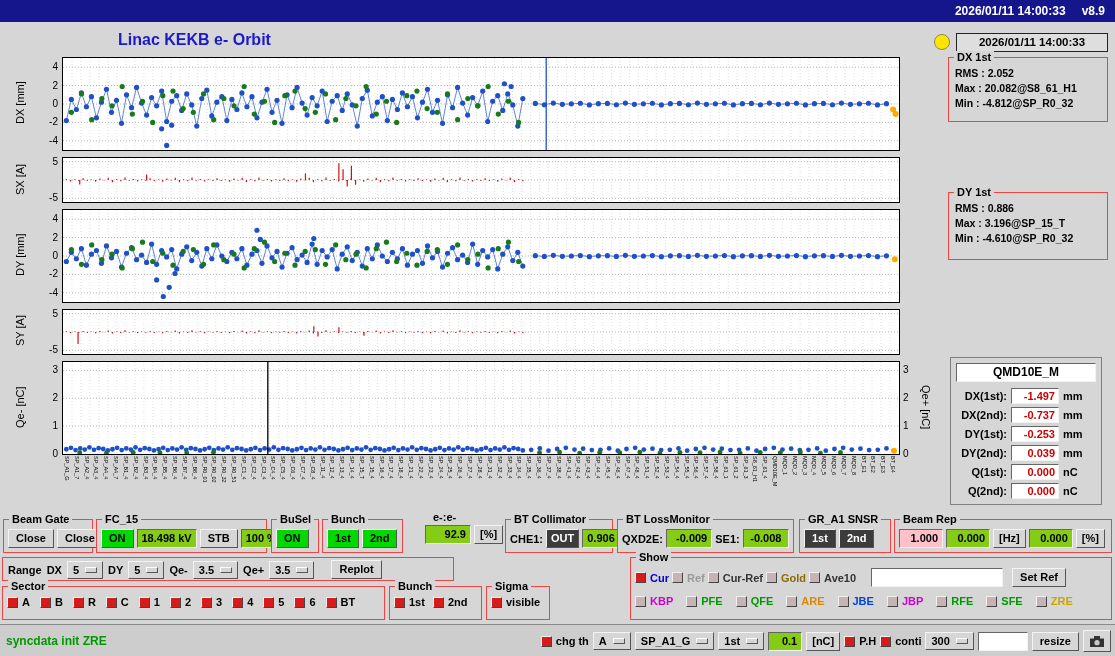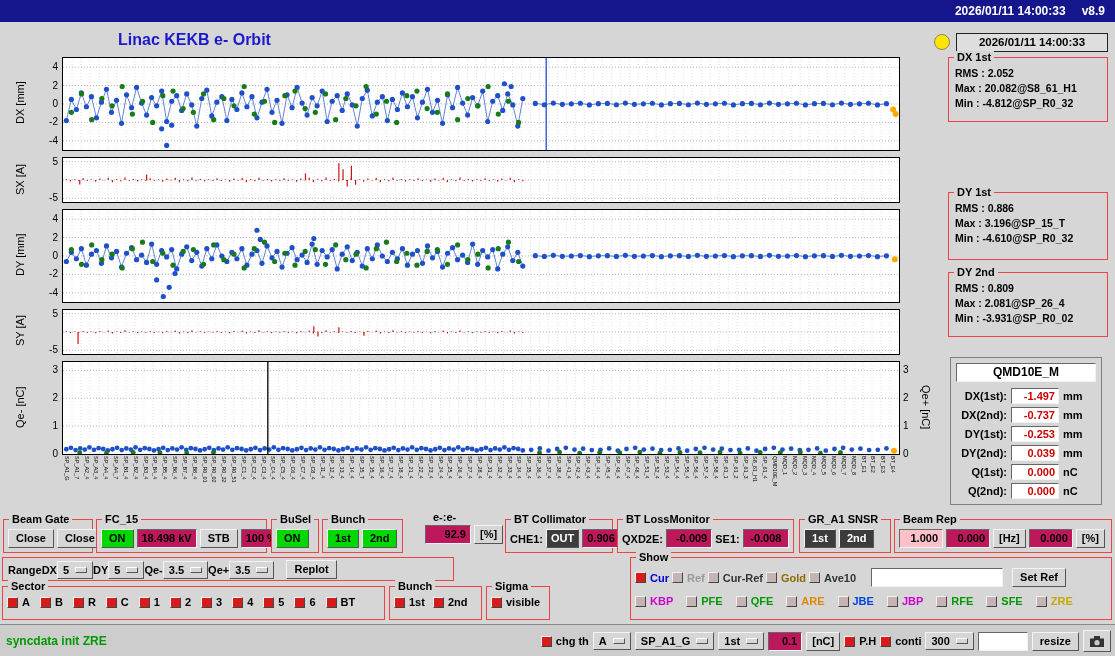--- a/index.html
+++ b/index.html
@@ -21,21 +21,21 @@
   .plot{position:absolute;background:#fff;border:1px solid #000;box-sizing:content-box;}
   .ytick{position:absolute;width:24px;text-align:right;font-size:10px;transform:translateY(-50%);}
   .ytickr{position:absolute;width:20px;text-align:left;font-size:10px;transform:translateY(-50%);}
   .ylab{position:absolute;writing-mode:vertical-rl;transform:rotate(180deg);font-size:11px;display:flex;align-items:center;justify-content:center;}
   .ylabr{position:absolute;writing-mode:vertical-rl;font-size:11px;display:flex;align-items:center;justify-content:center;}
   .xlab{position:absolute;writing-mode:vertical-rl;font-size:5.5px;color:#000;letter-spacing:0;line-height:6px;}
   .row{display:flex;align-items:center;gap:3px;padding:9px 4px 0 4px;}
   .btn{background:#d6d6d6;border-top:1px solid #f4f4f4;border-left:1px solid #f4f4f4;border-right:1px solid #555;border-bottom:1px solid #555;font-size:11px;font-weight:bold;padding:2px 7px;line-height:13px;text-align:center;white-space:nowrap;}
   .btn.green{background:#00d800;}
   .btn.dark{background:#3c3c3c;color:#fff;}
-  .inset{background:#be185d;border-top:1px solid #666;border-left:1px solid #666;border-right:1px solid #f2f2f2;border-bottom:1px solid #f2f2f2;font-size:11px;font-weight:bold;padding:2px 4px;line-height:13px;white-space:nowrap;}
+  .inset{background:#84cc16;border-top:1px solid #666;border-left:1px solid #666;border-right:1px solid #f2f2f2;border-bottom:1px solid #f2f2f2;font-size:11px;font-weight:bold;padding:2px 4px;line-height:13px;white-space:nowrap;}
   .inset.pink{background:#ffc0ca;}
   .lblbox{background:#d6d6d6;border-top:1px solid #f4f4f4;border-left:1px solid #f4f4f4;border-right:1px solid #555;border-bottom:1px solid #555;font-size:11px;font-weight:bold;padding:2px 5px;line-height:13px;white-space:nowrap;}
   .cb{display:inline-block;width:11px;height:11px;box-sizing:border-box;border-top:1px solid #f0f0f0;border-left:1px solid #f0f0f0;border-right:1px solid #444;border-bottom:1px solid #444;background:#c6b4b4;flex:0 0 auto;}
   .cb.on{background:#d61b1b;}
   .ckitem{display:inline-flex;align-items:center;gap:4px;font-size:11px;font-weight:bold;white-space:nowrap;}
   .dd{display:inline-flex;align-items:center;gap:6px;background:#d6d6d6;border-top:1px solid #f4f4f4;border-left:1px solid #f4f4f4;border-right:1px solid #555;border-bottom:1px solid #555;padding:2px 5px;font-size:11px;font-weight:bold;white-space:nowrap;}
   .ddbar{width:10px;height:4px;background:#d6d6d6;border-top:1px solid #fff;border-left:1px solid #fff;border-right:1px solid #555;border-bottom:1px solid #555;}
   .textinset{background:#fff;border:none;border-top:1px solid #666;border-left:1px solid #666;border-right:1px solid #f2f2f2;border-bottom:1px solid #f2f2f2;height:17px;font-size:11px;font-family:"Liberation Sans",sans-serif;padding:0 3px;}
   .statusbar{position:absolute;left:0;top:624px;width:1115px;height:32px;background:#cdcdcd;border-top:1px solid #8a8a8a;box-sizing:border-box;}
   .sb-msg{position:absolute;left:6px;top:9px;color:#009900;font-weight:bold;font-size:12px;}
@@ -61,26 +61,20 @@
     <span class="grp-t">DX 1st</span>
     <div class="sline"><span>RMS :</span> <span>2.052</span></div>
     <div class="sline"><span>Max :</span> <span>20.082@S8_61_H1</span></div>
     <div class="sline"><span>Min :</span> <span>-4.812@SP_R0_32</span></div>
   </div>
   <div class="grp stat" style="left:948px;top:192px;width:160px;height:68px;">
     <span class="grp-t">DY 1st</span>
     <div class="sline"><span>RMS :</span> <span>0.886</span></div>
     <div class="sline"><span>Max :</span> <span>3.196@SP_15_T</span></div>
     <div class="sline"><span>Min :</span> <span>-4.610@SP_R0_32</span></div>
-  </div>
-  <div class="grp stat" style="left:948px;top:272px;width:160px;height:65px;">
-    <span class="grp-t">DY 2nd</span>
-    <div class="sline"><span>RMS :</span> <span>0.809</span></div>
-    <div class="sline"><span>Max :</span> <span>2.081@SP_26_4</span></div>
-    <div class="sline"><span>Min :</span> <span>-3.931@SP_R0_02</span></div>
   </div>
 
   <div class="mon">
     <div class="mon-title">QMD10E_M</div>
     <div class="mrow">
         <span class="mlabel">DX(1st):</span>
         <span class="mval">-1.497</span>
         <span class="munit">mm</span>
       </div>
     <div class="mrow">
@@ -1553,21 +1547,21 @@
     <div class="row">
       <span class="inset pink" style="width:34px;text-align:right;">1.000</span>
       <span class="inset" style="width:34px;text-align:right;">0.000</span>
       <span class="lblbox">[Hz]</span>
       <span class="inset" style="width:34px;text-align:right;">0.000</span>
       <span class="lblbox">[%]</span>
     </div>
   </div>
 
   <div class="grp" style="left:2px;top:557px;width:452px;height:24px;">
-    <div style="display:flex;align-items:center;padding:2px 5px;">
+    <div style="display:flex;align-items:center;gap:5px;padding:2px 5px;">
       <span class="eelabel">Range</span>
       <span class="eelabel">DX</span>
       <span class="dd">
           <span>5</span>
           <span class="ddbar"></span>
         </span>
       <span class="eelabel">DY</span>
       <span class="dd">
           <span>5</span>
           <span class="ddbar"></span>

